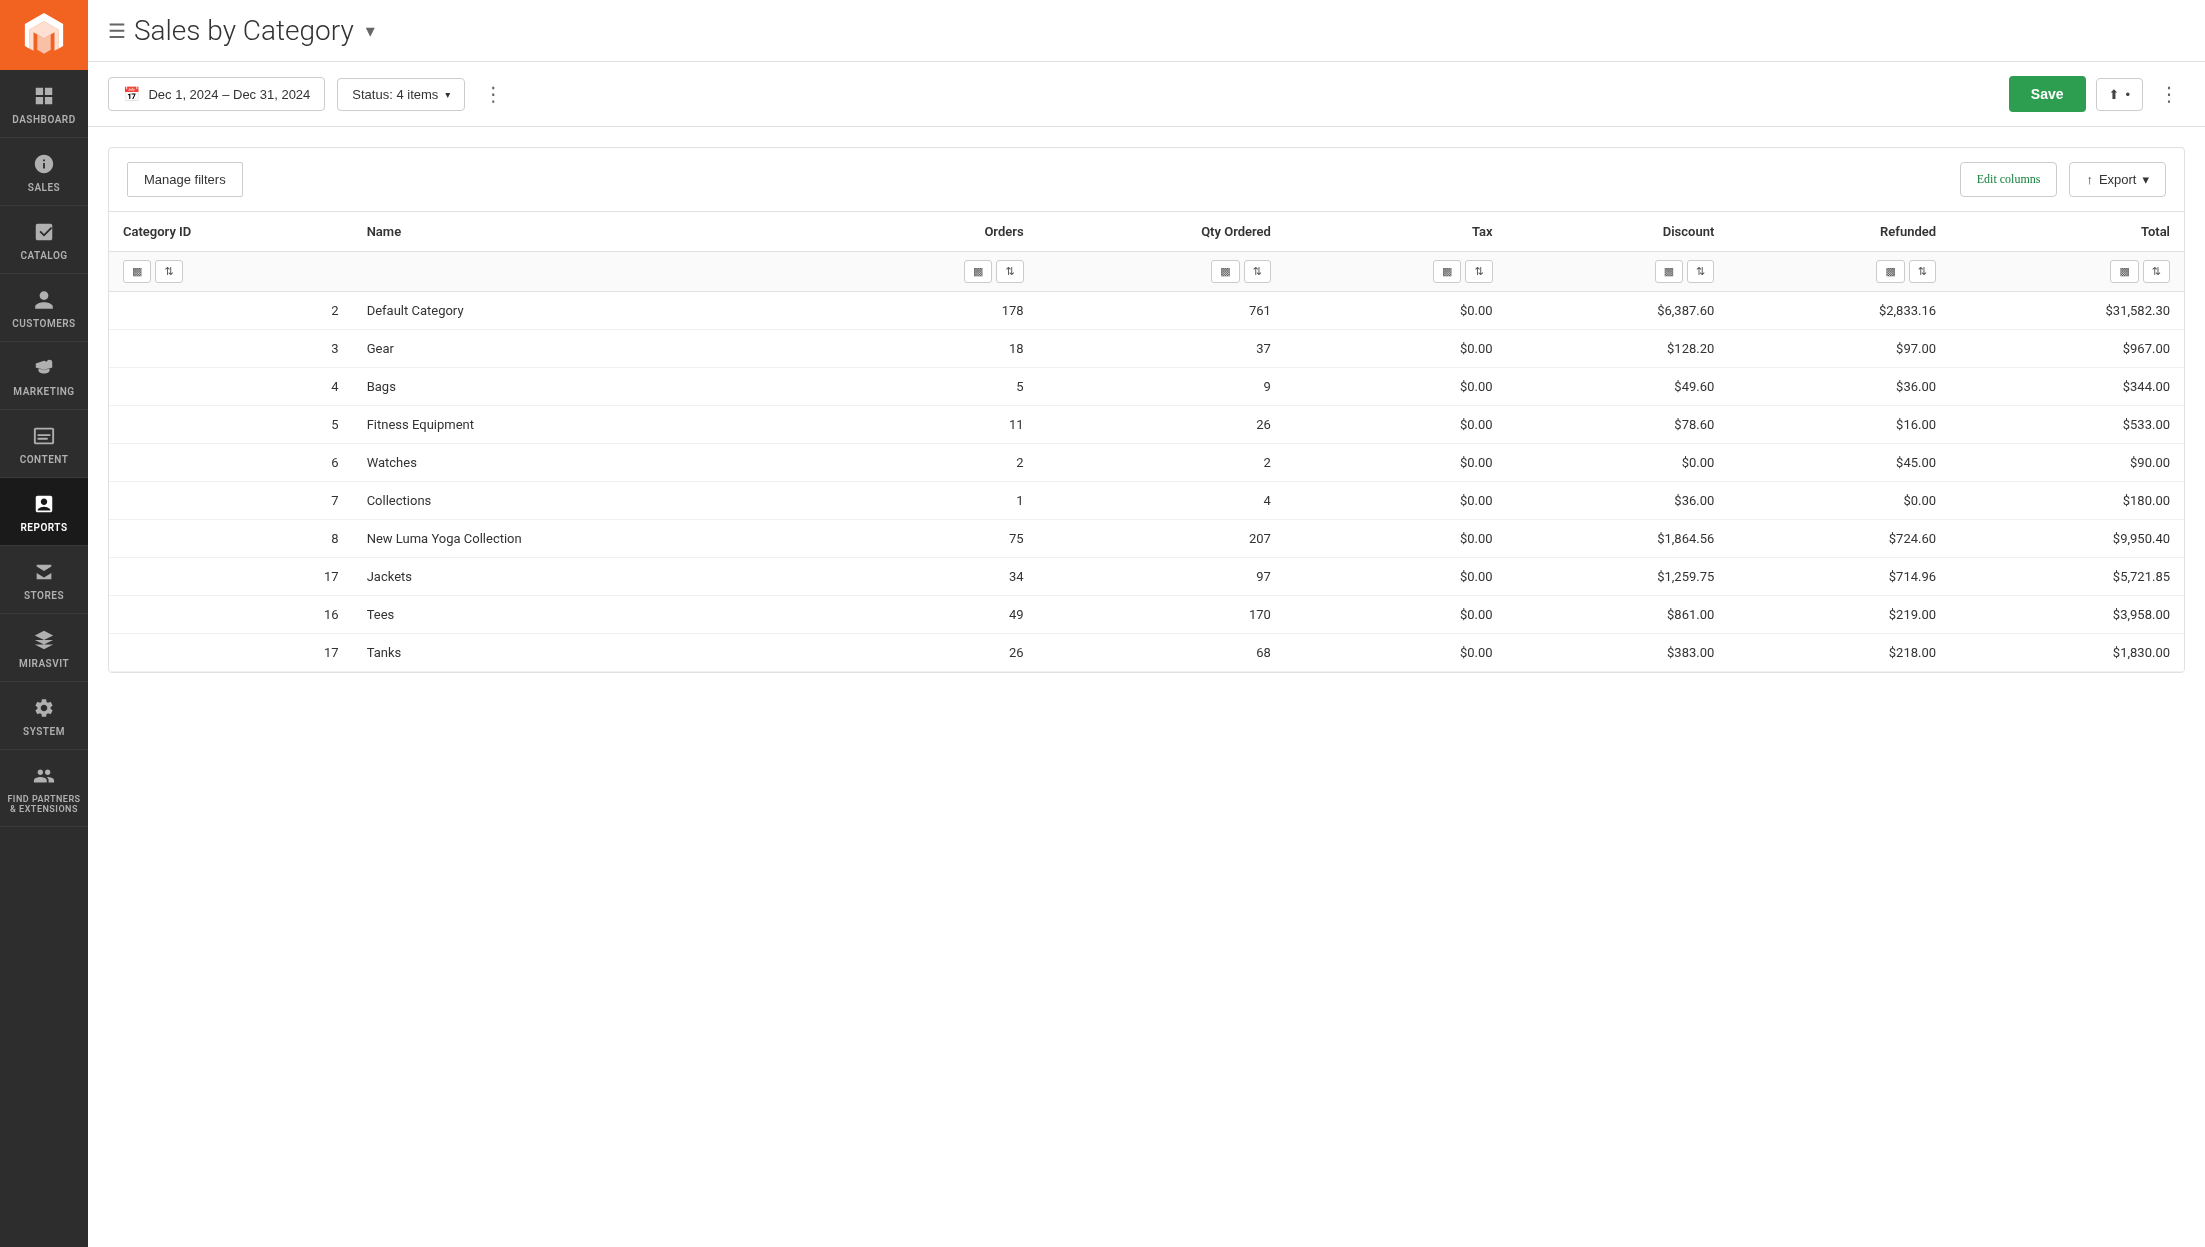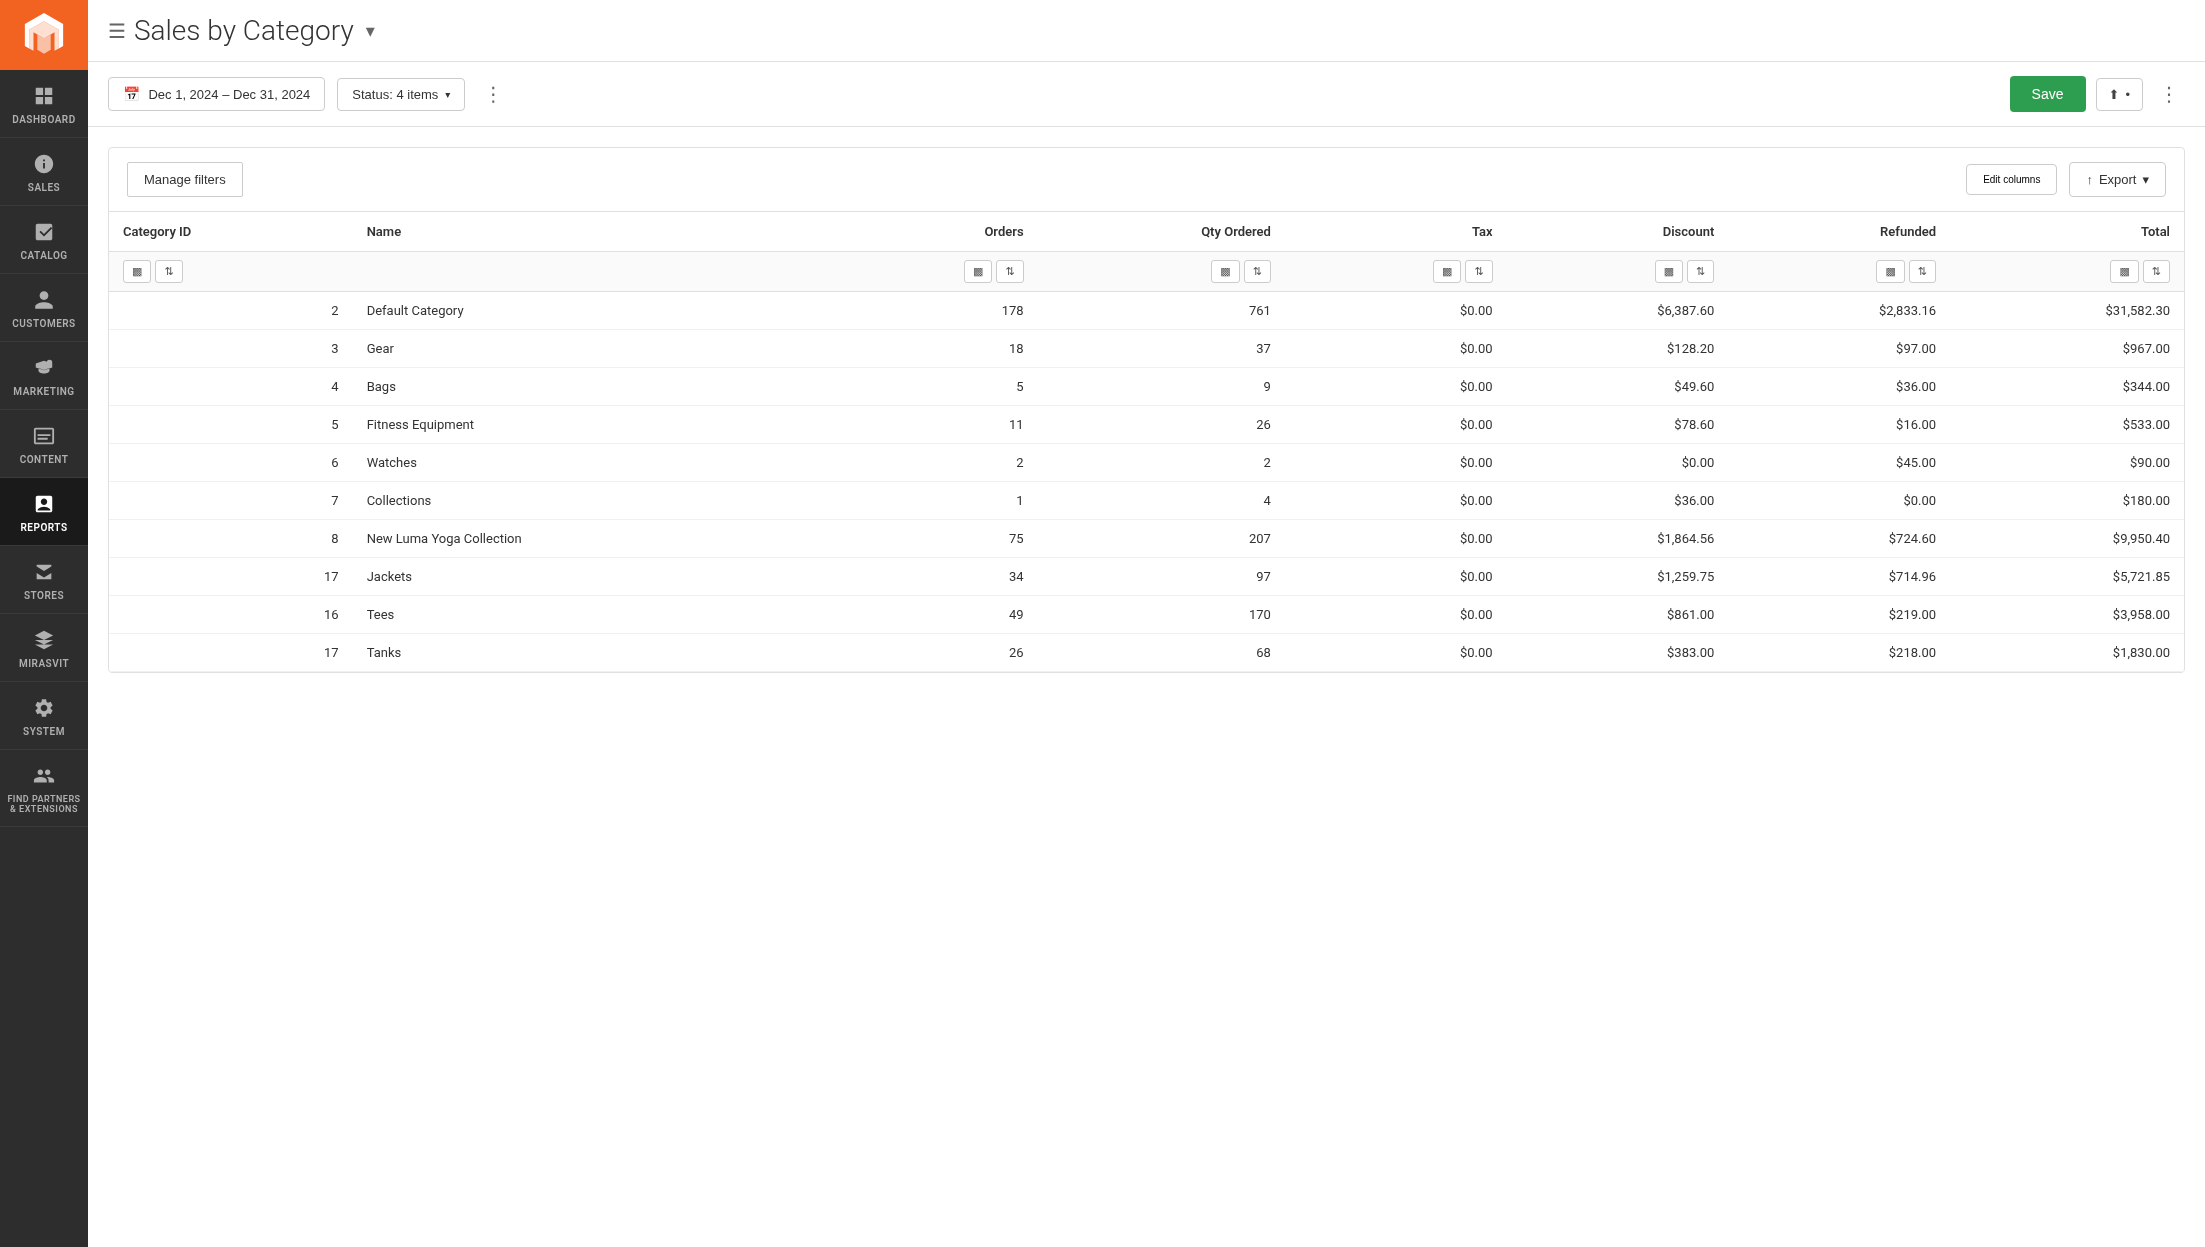--- a/index.html
+++ b/index.html
@@ -133,21 +133,21 @@
       align-items: center;
       gap: 10px;
     }
     .btn-save {
       background: #2d9e4f;
       color: #fff;
       border: none;
       border-radius: 4px;
       padding: 10px 22px;
       font-size: 14px;
-      font-weight: 400;
+      font-weight: 700;
       cursor: pointer;
     }
     .btn-share {
       border: 1px solid #ccc;
       background: #fff;
       border-radius: 4px;
       padding: 8px 12px;
       cursor: pointer;
       display: flex;
       align-items: center;
@@ -200,23 +200,24 @@
     .filters-right {
       display: flex;
       align-items: center;
       gap: 12px;
     }
     .btn-edit-columns {
       border: 1px solid #ccc;
       background: #fff;
       border-radius: 4px;
       padding: 9px 16px;
-      font-size: 10px;
-      color: #000000;
-      cursor: pointer;
+      font-size: 12px;
+      color: #15803d;
+      cursor: pointer;
+      font-family: Liberation Serif, serif;
     }
     .btn-export {
       border: 1px solid #ccc;
       background: #fff;
       border-radius: 4px;
       padding: 9px 16px;
       font-size: 13px;
       color: #333;
       cursor: pointer;
       display: flex;

